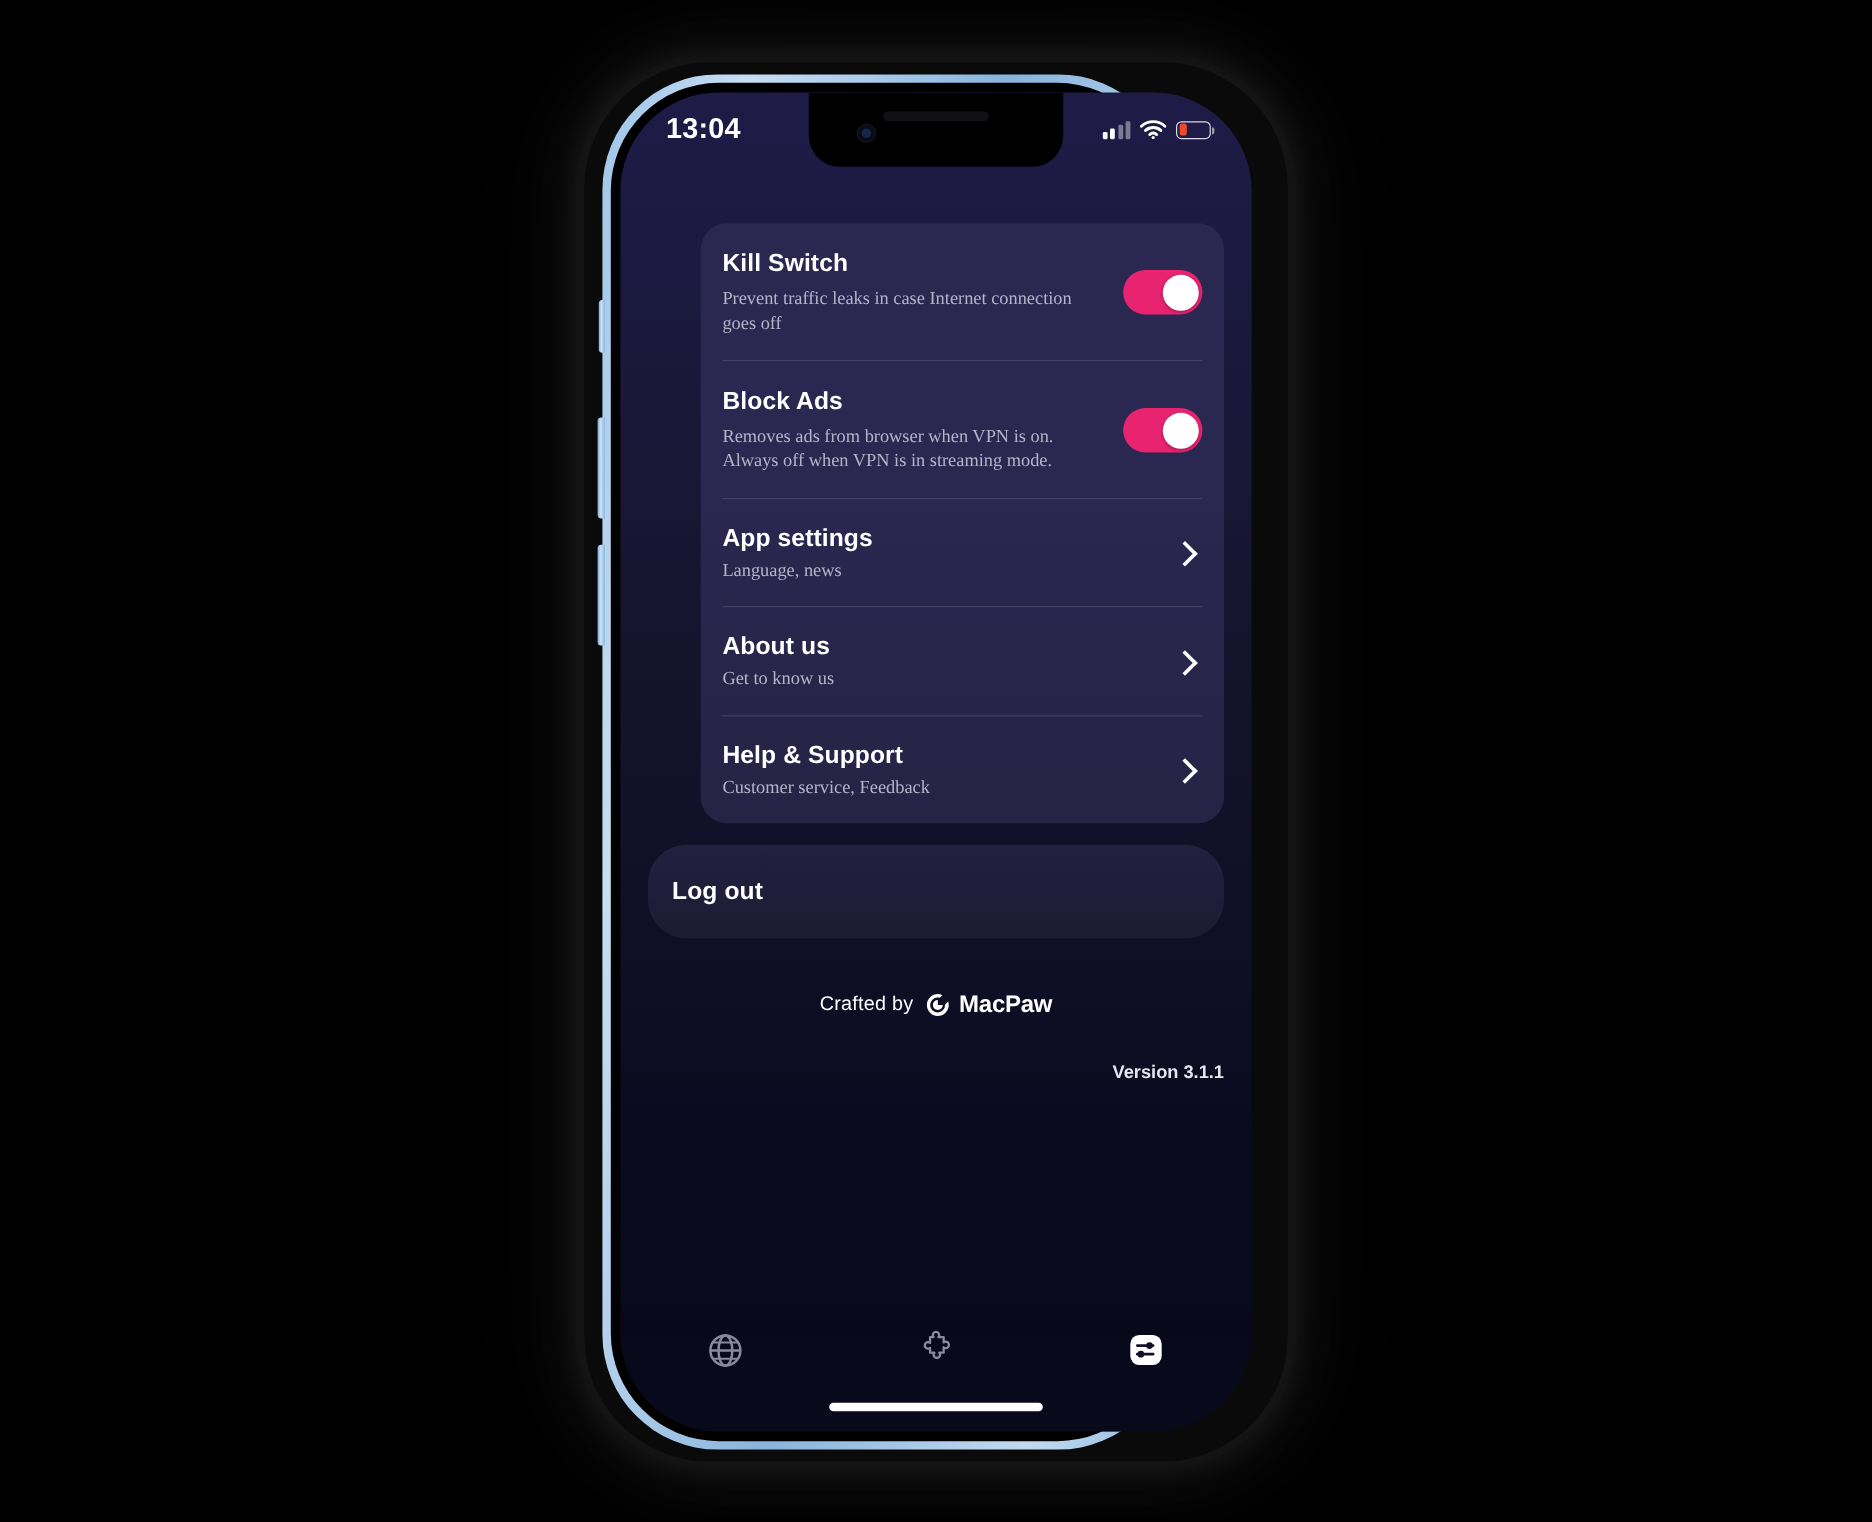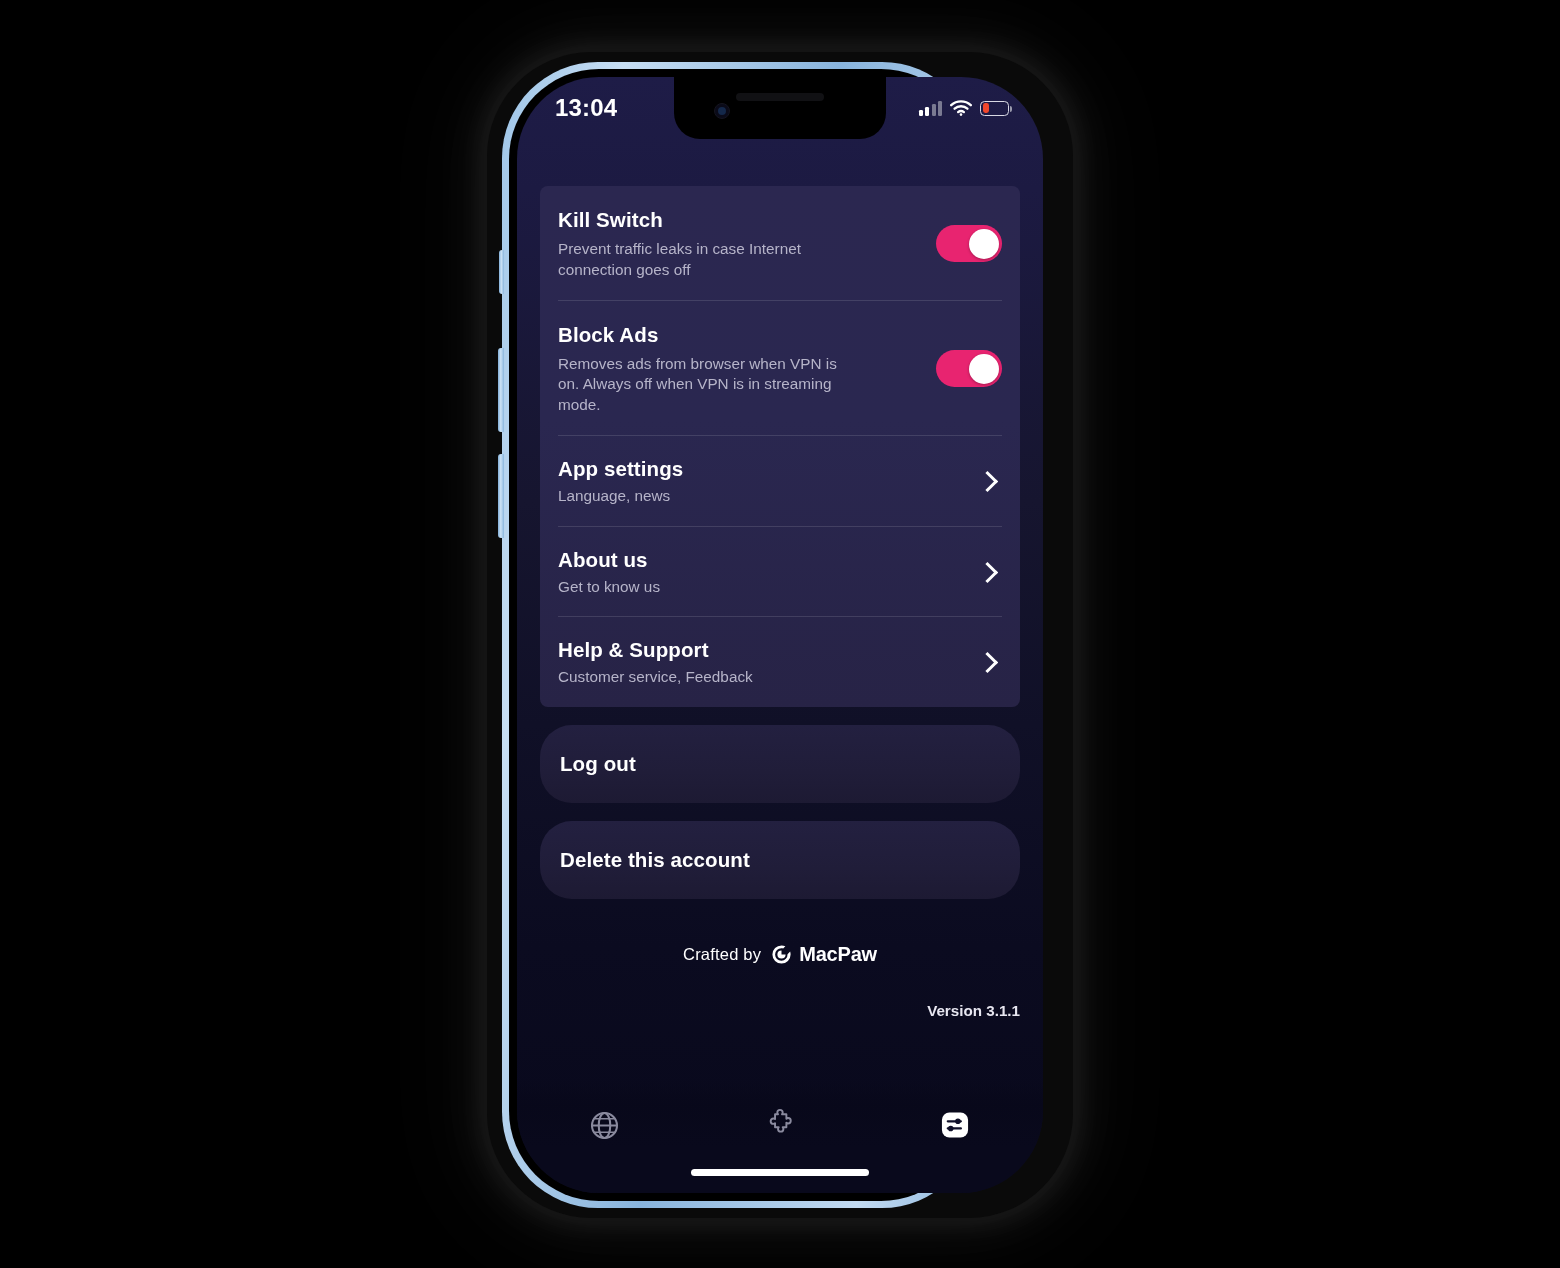--- a/index.html
+++ b/index.html
@@ -169,22 +169,23 @@
   
   .content {
     position: absolute;
     top: 62px;
     left: 0; right: 0; bottom: 0;
     padding: 47px 23px 0 23px;
   }
 
   .card {
     background: linear-gradient(180deg,#2b2750 0%, #2a2750 45%, #272346 100%);
-    border-radius: 8px;
+    border-radius: 22px;
     padding: 0 18px;
+    margin-left: 44px;
   }
 
   .row {
     display: flex;
     align-items: flex-start;
     justify-content: space-between;
     padding: 22px 0 20px 0;
     position: relative;
   }
   .row + .row { border-top: 1px solid rgba(255,255,255,0.12); }
@@ -196,20 +197,21 @@
     font-weight: bold;
     letter-spacing: 0.1px;
     line-height: 1.18;
   }
   .row-sub {
     color: #b6b4c9;
     font-size: 15.3px;
     line-height: 1.33;
     margin-top: 7px;
     max-width: 300px;
+    font-family: Liberation Serif, serif;
   }
 
   .row-right { display:flex; align-items:center; align-self:center; }
 
   
   .toggle {
     width: 66px; height: 37px;
     border-radius: 19px;
     background: #e82470;
     position: relative;
@@ -413,23 +415,20 @@
             <div class="chevron"></div>
           </div>
         </div>
 
       </div>
 
       <div class="action-btn">
         <span class="action-label">Log out</span>
       </div>
 
-      <div class="action-btn">
-        <span class="action-label">Delete this account</span>
-      </div>
 
       <div class="crafted">
         <span class="crafted-text">Crafted by</span>
         <span class="macpaw">
           <svg width="21" height="21" viewBox="0 0 24 24">
             <path d="M12 1.6A10.4 10.4 0 1 0 22.4 12c0-1.2-.18-2.3-.52-3.34l-3.0 3.0A7.1 7.1 0 1 1 12 4.9c.66 0 1.3.09 1.9.26L16.4 2.7A10.3 10.3 0 0 0 12 1.6z" fill="#ffffff"></path>
             <path d="M12 7.3a4.7 4.7 0 1 0 4.7 4.7h-4.7z" fill="#ffffff"></path>
           </svg>
           <span class="macpaw-word">MacPaw</span>
         </span>

